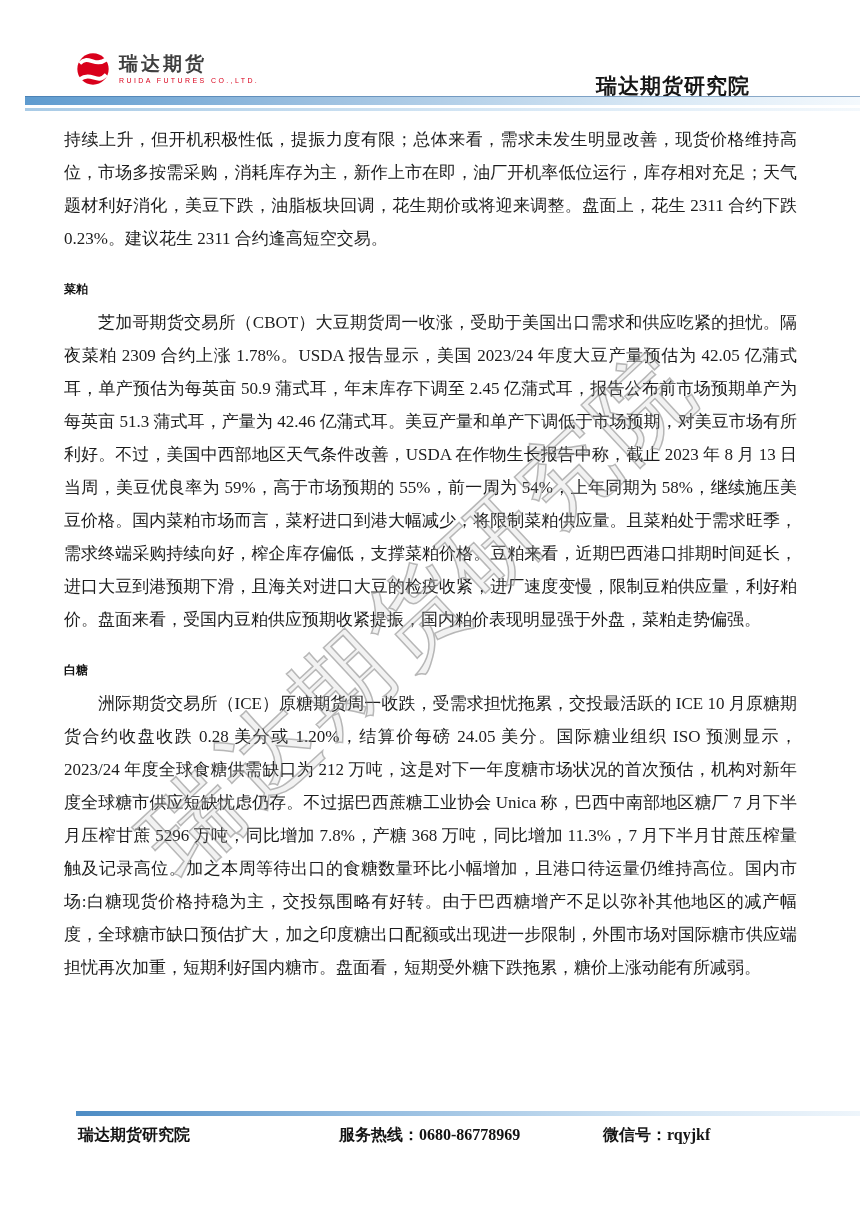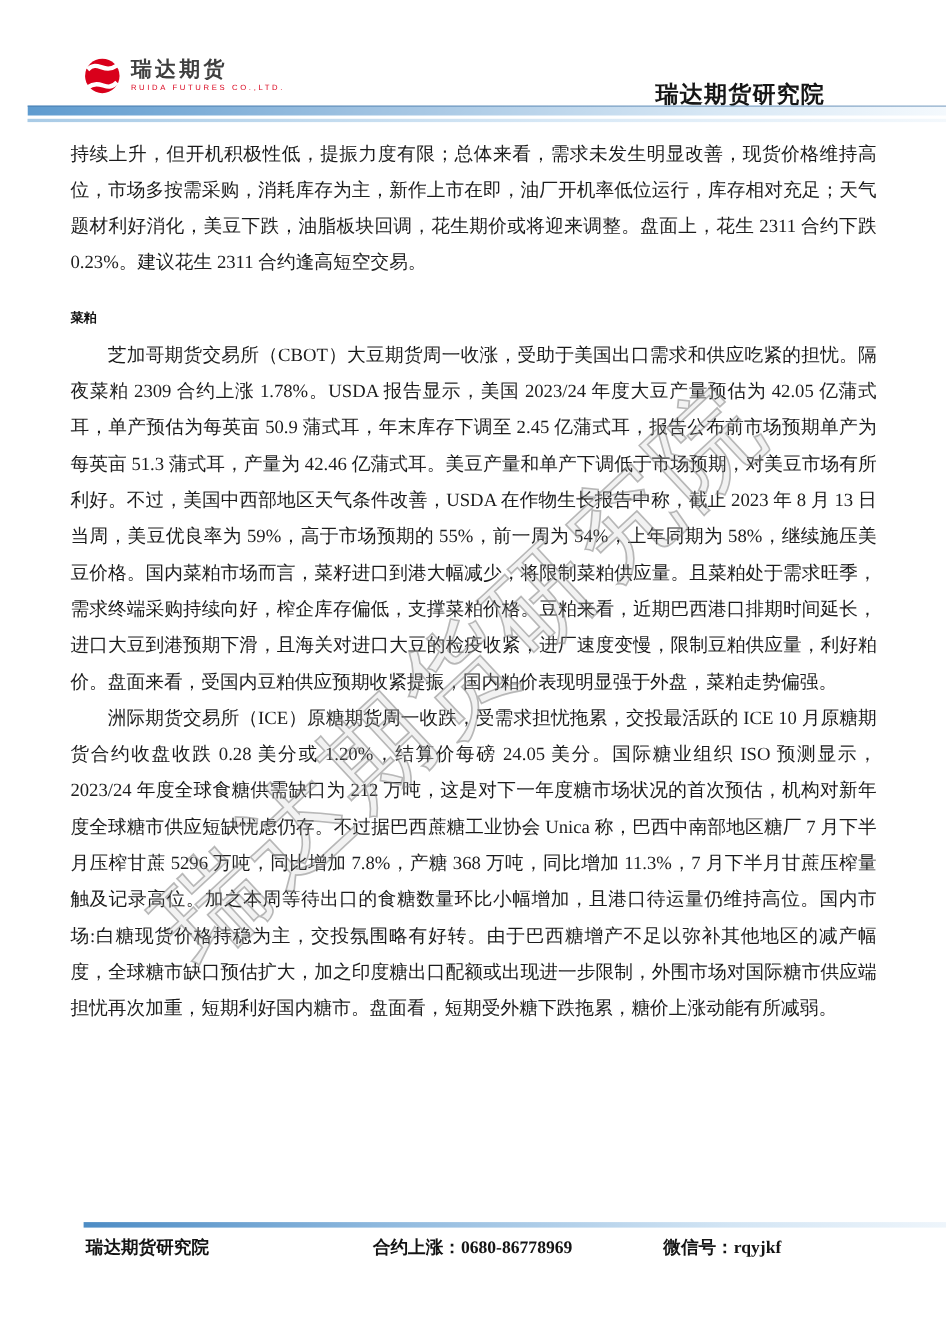--- a/index.html
+++ b/index.html
@@ -104,19 +104,20 @@
 <div class="header-rule-secondary"></div>
 
 <div class="watermark">瑞达期货研究院</div>
 
 <div class="content">
   <p>持续上升，但开机积极性低，提振力度有限；总体来看，需求未发生明显改善，现货价格维持高位，市场多按需采购，消耗库存为主，新作上市在即，油厂开机率低位运行，库存相对充足；天气题材利好消化，美豆下跌，油脂板块回调，花生期价或将迎来调整。盘面上，花生 2311 合约下跌 0.23%。建议花生 2311 合约逢高短空交易。</p>
 
   <h3 class="section-heading">菜粕</h3>
   <p class="para-indent">芝加哥期货交易所（CBOT）大豆期货周一收涨，受助于美国出口需求和供应吃紧的担忧。隔夜菜粕 2309 合约上涨 1.78%。USDA 报告显示，美国 2023/24 年度大豆产量预估为 42.05 亿蒲式耳，单产预估为每英亩 50.9 蒲式耳，年末库存下调至 2.45 亿蒲式耳，报告公布前市场预期单产为每英亩 51.3 蒲式耳，产量为 42.46 亿蒲式耳。美豆产量和单产下调低于市场预期，对美豆市场有所利好。不过，美国中西部地区天气条件改善，USDA 在作物生长报告中称，截止 2023 年 8 月 13 日当周，美豆优良率为 59%，高于市场预期的 55%，前一周为 54%，上年同期为 58%，继续施压美豆价格。国内菜粕市场而言，菜籽进口到港大幅减少，将限制菜粕供应量。且菜粕处于需求旺季，需求终端采购持续向好，榨企库存偏低，支撑菜粕价格。豆粕来看，近期巴西港口排期时间延长，进口大豆到港预期下滑，且海关对进口大豆的检疫收紧，进厂速度变慢，限制豆粕供应量，利好粕价。盘面来看，受国内豆粕供应预期收紧提振，国内粕价表现明显强于外盘，菜粕走势偏强。</p>
 
+  <h3 class="section-heading">白糖</h3>
   <p class="para-indent">洲际期货交易所（ICE）原糖期货周一收跌，受需求担忧拖累，交投最活跃的 ICE 10 月原糖期货合约收盘收跌 0.28 美分或 1.20%，结算价每磅 24.05 美分。国际糖业组织 ISO 预测显示，2023/24 年度全球食糖供需缺口为 212 万吨，这是对下一年度糖市场状况的首次预估，机构对新年度全球糖市供应短缺忧虑仍存。不过据巴西蔗糖工业协会 Unica 称，巴西中南部地区糖厂 7 月下半月压榨甘蔗 5296 万吨，同比增加 7.8%，产糖 368 万吨，同比增加 11.3%，7 月下半月甘蔗压榨量触及记录高位。加之本周等待出口的食糖数量环比小幅增加，且港口待运量仍维持高位。国内市场:白糖现货价格持稳为主，交投氛围略有好转。由于巴西糖增产不足以弥补其他地区的减产幅度，全球糖市缺口预估扩大，加之印度糖出口配额或出现进一步限制，外围市场对国际糖市供应端担忧再次加重，短期利好国内糖市。盘面看，短期受外糖下跌拖累，糖价上涨动能有所减弱。</p>
 </div>
 
 <div class="footer-rule"></div>
 <div class="footer-item footer-institute">瑞达期货研究院</div>
-<div class="footer-item footer-hotline"><span>合约上涨：</span><span>0680-86778969</span></div>
+<div class="footer-item footer-hotline"><span>服务热线：</span><span>0680-86778969</span></div>
 <div class="footer-item footer-wechat"><span>微信号：</span><span>rqyjkf</span></div>
 
 </body></html>

